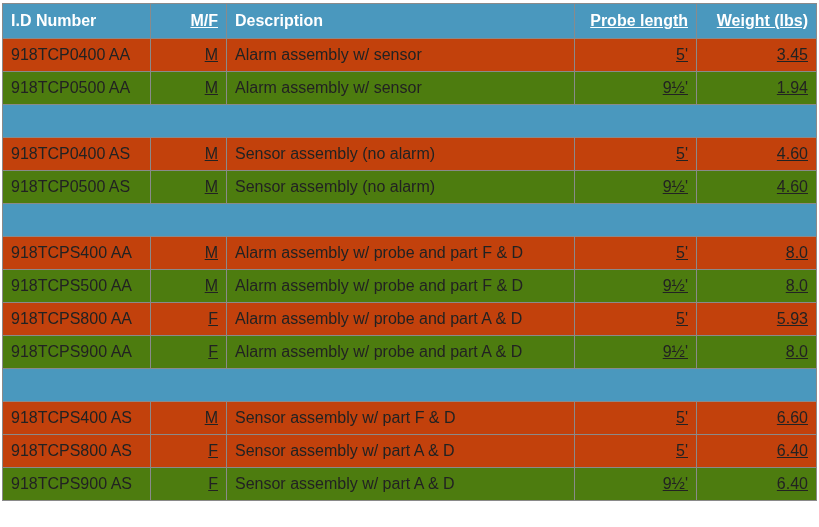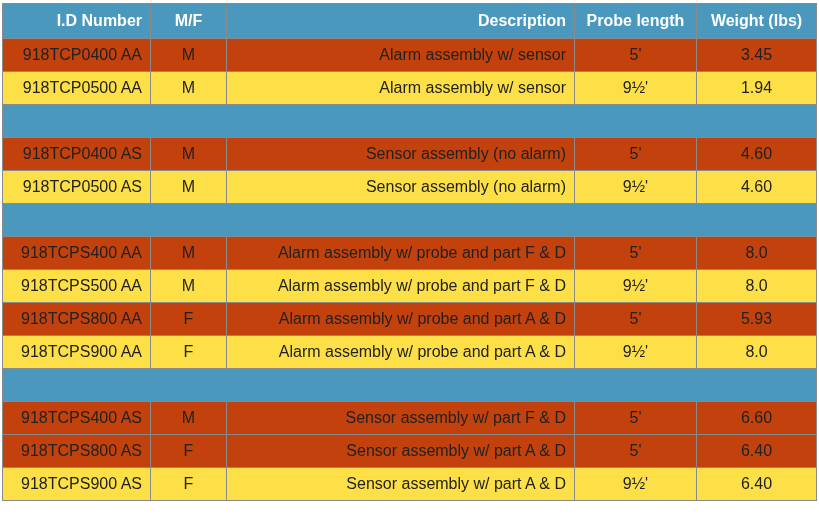--- a/index.html
+++ b/index.html
@@ -19,26 +19,26 @@
   }
   table.spec thead th {
     background: #4a98be;
     color: #ffffff;
     font-weight: bold;
     height: 34px;
     font-size: 16px;
   }
   table.spec tbody td { height: 32px; }
   tr.white td { background: #c2410c; }
-  tr.blue td { background: #fde047; }
+  tr.blue td { background: #4d7c0f; }
   tr.sep td { background: #4a98be; height: 9px; padding: 0; border-left: none; border-right: none; }
   tr.sep td:first-child { border-left: 1.5px solid #8a8a8a; }
   tr.sep td:last-child { border-right: 1.5px solid #8a8a8a; }
-  .left { text-align: right; }
-  .center { text-align: center; }
+  .left { text-align: left; }
+  .center { text-align: right; text-decoration: underline; }
   col.c1 { width: 148px; }
   col.c2 { width: 76px; }
   col.c3 { width: 348px; }
   col.c4 { width: 122px; }
   col.c5 { width: 120px; }
 </style>
 </head>
 <body>
 
 <table class="spec">

